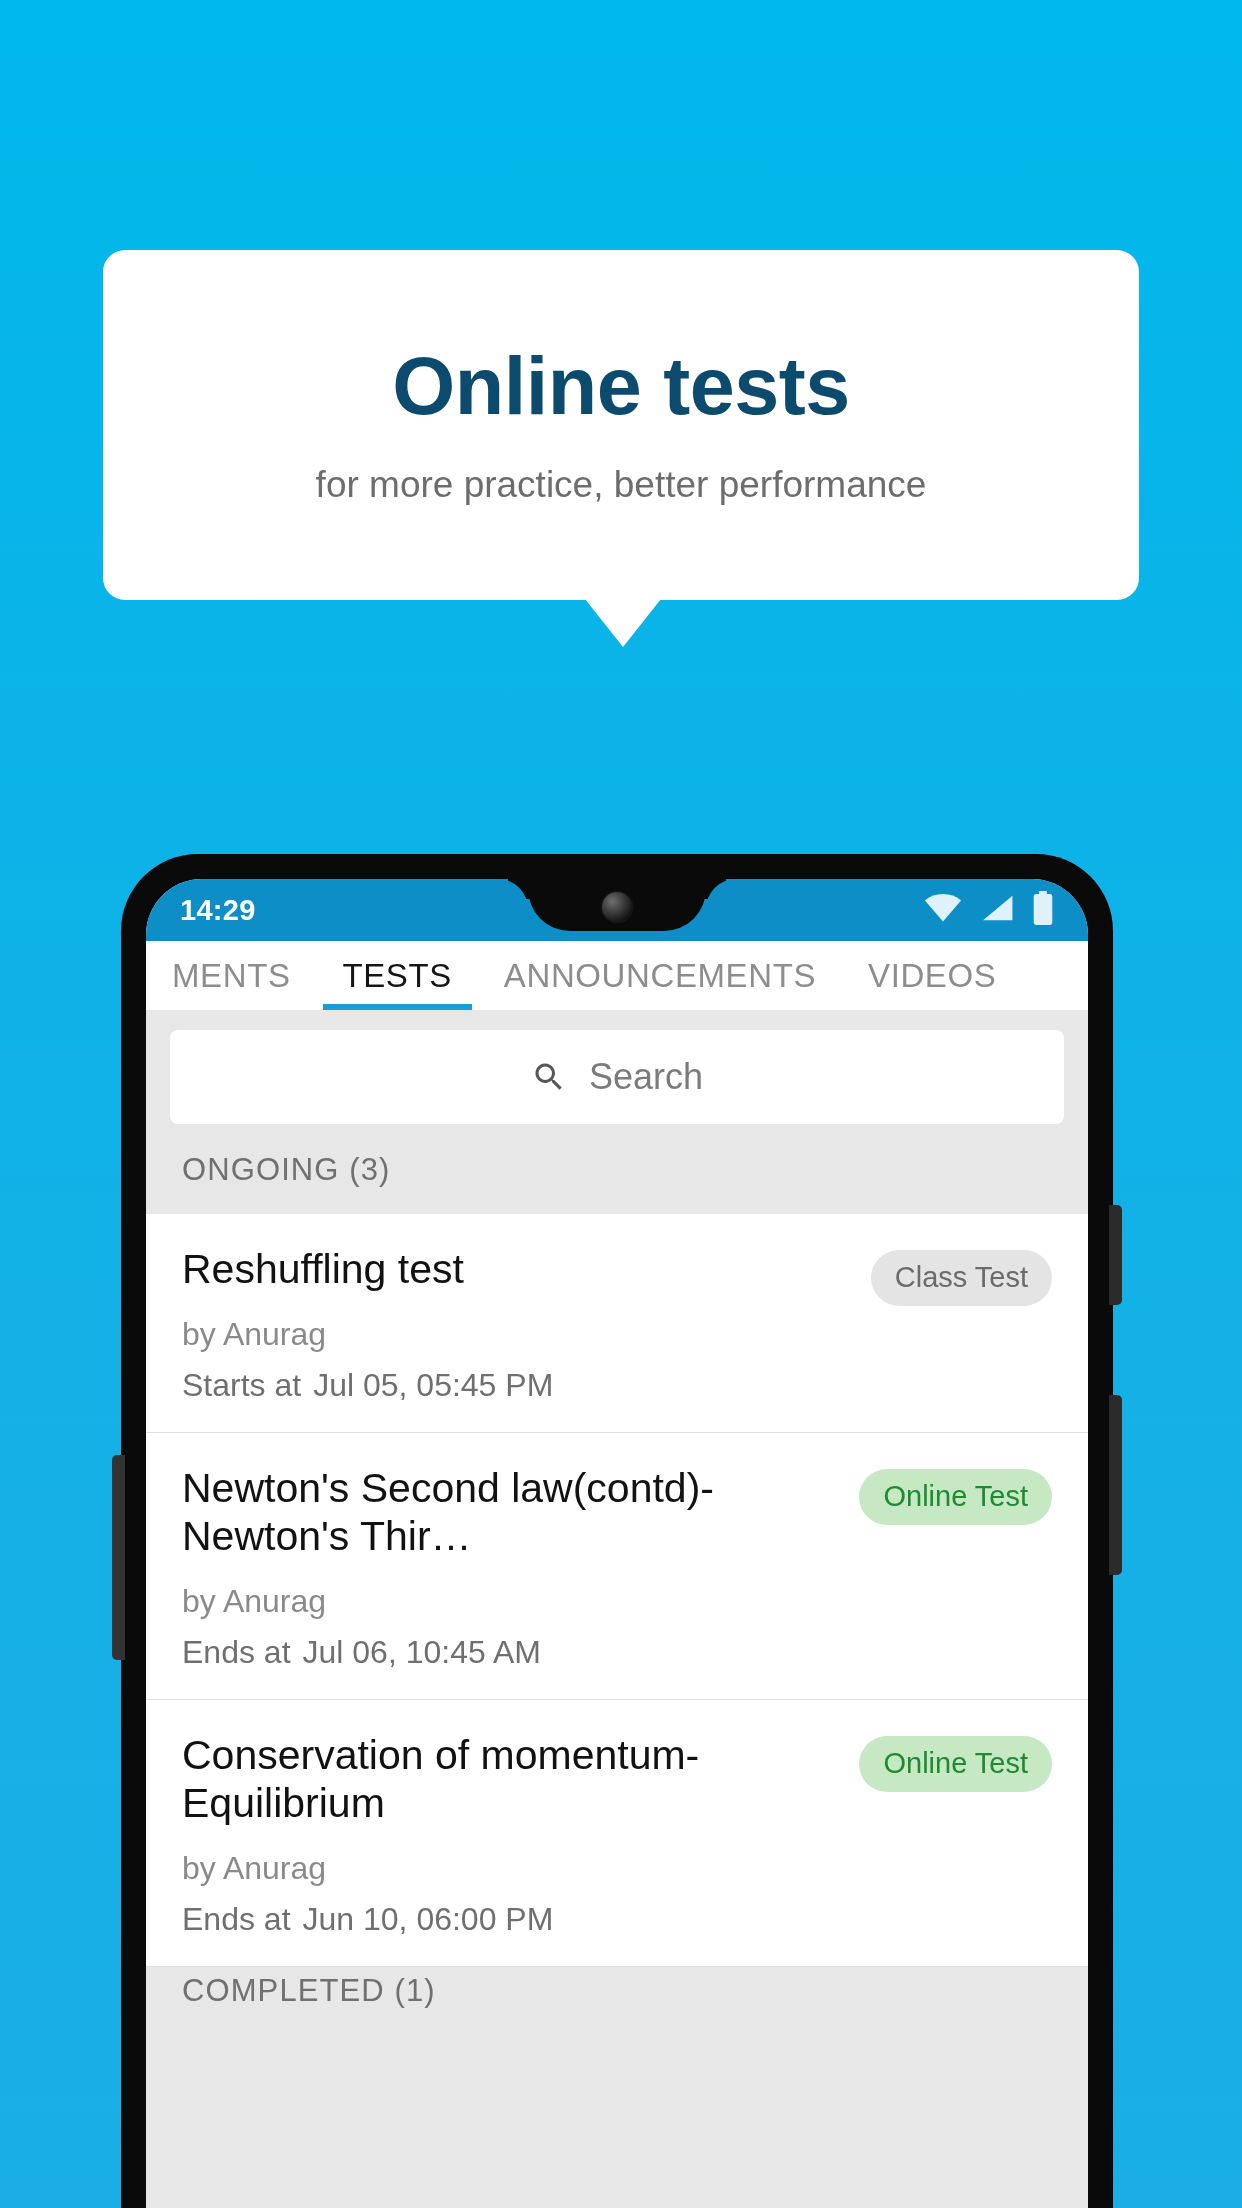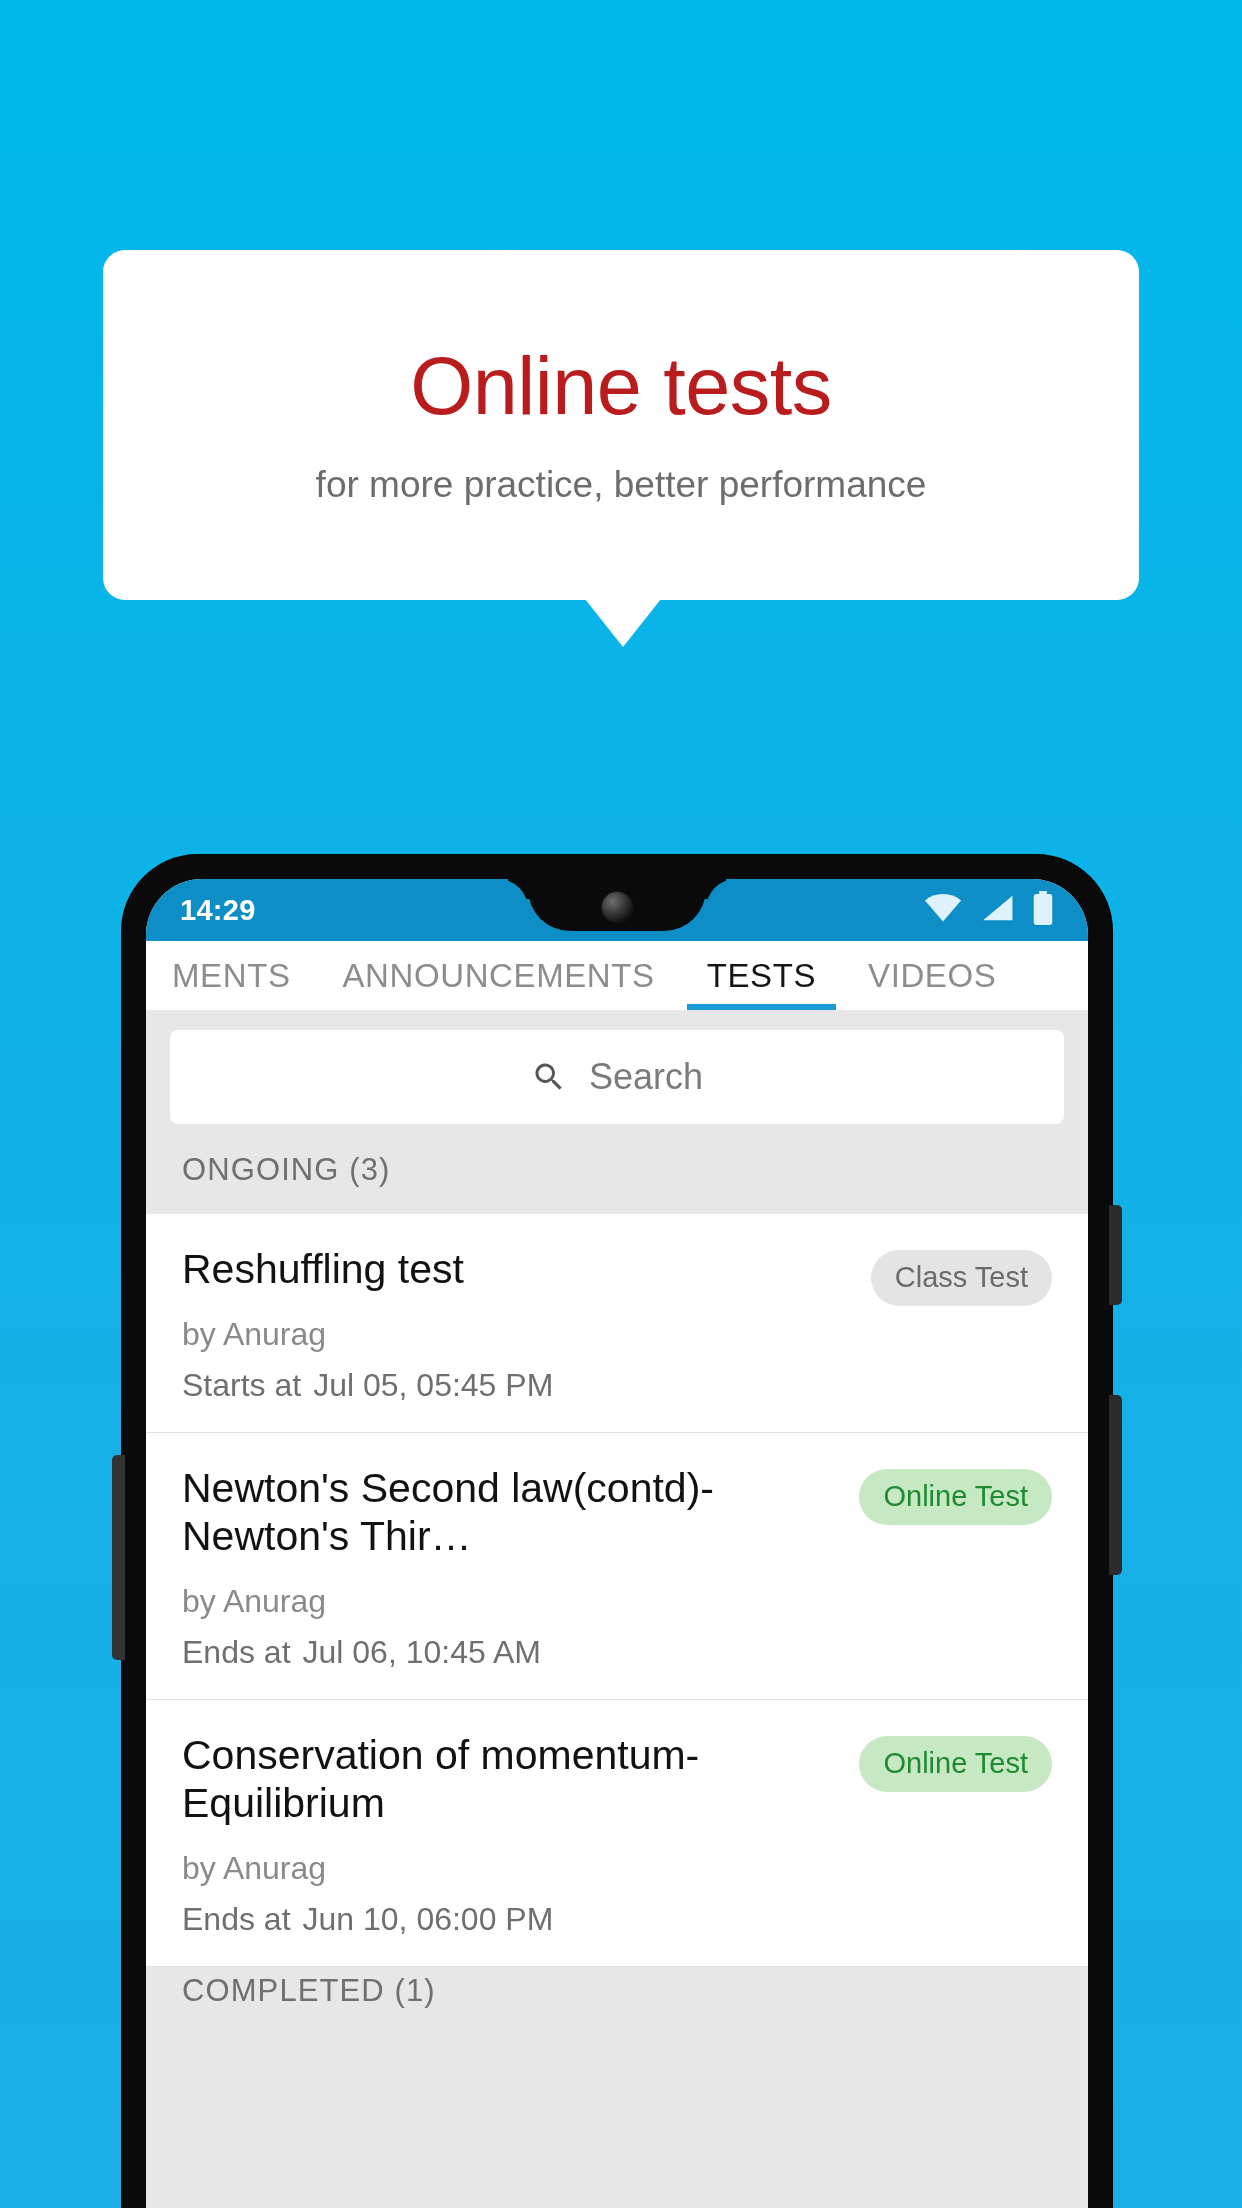--- a/index.html
+++ b/index.html
@@ -19,23 +19,23 @@
     left:103px; top:250px;
     width:1036px; height:350px;
     background:#ffffff;
     border-radius:22px;
     display:flex;
     flex-direction:column;
     align-items:center;
     justify-content:center;
   }
   .bubble-title {
-    color:#b91c1c;
+    color:#0c4a6e;
     font-size:81px;
-    font-weight:400;
+    font-weight:700;
     letter-spacing:-0.5px;
     line-height:1.05;
   }
   .bubble-sub {
     margin-top:34px;
     color:#6d6d6d;
     font-size:37px;
     font-weight:400;
   }
   .bubble-tail {
@@ -283,22 +283,22 @@
             </svg>
         </span>
       </div>
       <div class="notch"></div>
       <div class="camera"></div>
     </div>
 
 
     <div class="tabs">
       <div class="tab">MENTS</div>
+      <div class="tab active">TESTS</div>
       <div class="tab">ANNOUNCEMENTS</div>
-      <div class="tab active">TESTS</div>
       <div class="tab">VIDEOS</div>
     </div>
 
     <div class="screen-body">
 
       <div class="searchwrap">
         <div class="searchbar">
           <span class="search-icon">
             <svg width="36" height="36" viewBox="0 0 24 24">
                 <path d="M15.5 14h-.8l-.3-.3a6.5 6.5 0 1 0-.7.7l.3.3v.8l5 5 1.5-1.5zm-6 0a4.5 4.5 0 1 1 0-9 4.5 4.5 0 0 1 0 9z" fill="#575757"></path>

